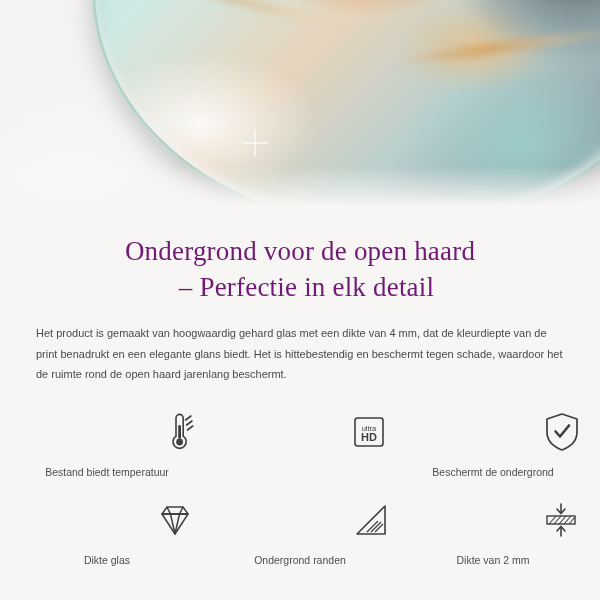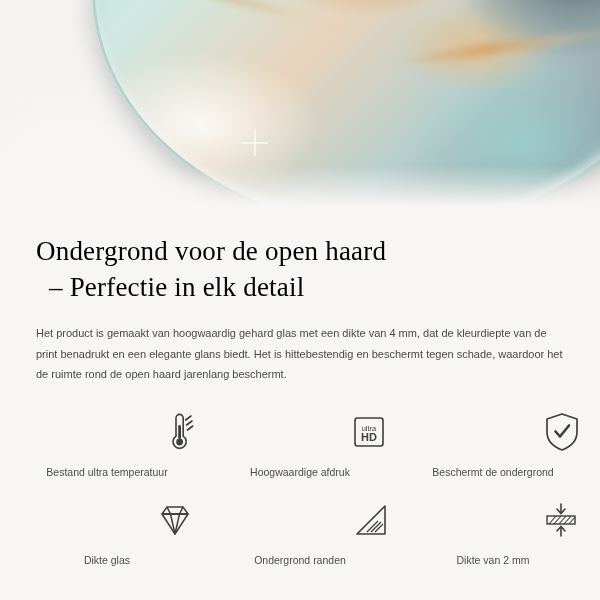--- a/index.html
+++ b/index.html
@@ -101,24 +101,25 @@
 
   
   .content {
     position: relative;
     padding: 22px 36px 0 36px;
   }
   .headline {
     font-family: "Liberation Serif", serif;
     font-size: 27px;
     line-height: 1.32;
-    color: #000000;
+    color: #701a75;
     font-weight: 400;
     margin: 0 0 18px 0;
     letter-spacing: .2px;
+    text-align: center;
   }
   .headline .l2 { display: block; margin-left: 13px; }
   .body-copy {
     font-size: 11px;
     line-height: 1.85;
     color: #4a4a4a;
     margin: 0;
     max-width: 532px;
   }
 
@@ -188,32 +189,31 @@
             <g fill="none" stroke="#3f3f3f" stroke-width="1.6" stroke-linecap="round">
               <path d="M14 7a3.6 3.6 0 0 1 7.2 0v18.2a6.6 6.6 0 1 1-7.2 0z"></path>
               <line x1="23.6" y1="9" x2="29" y2="5"></line>
               <line x1="24.6" y1="14" x2="30" y2="10"></line>
               <line x1="25.4" y1="19" x2="30.8" y2="15"></line>
             </g>
             <circle cx="17.6" cy="31" r="3.4" fill="#3f3f3f"></circle>
             <rect x="16.2" y="14" width="2.8" height="14" rx="1.4" fill="#3f3f3f"></rect>
           </svg>
         </div>
-        <div class="feature-label">Bestand ultra temperatuur</div>
+        <div class="feature-label">Bestand biedt temperatuur</div>
       </div>
 
       <div class="feature">
         <div class="feature-icon">
           <svg width="40" height="40" viewBox="0 0 40 40">
             <rect x="6" y="6" width="28" height="28" rx="2.5" fill="none" stroke="#3f3f3f" stroke-width="1.6"></rect>
             <text x="20" y="18.5" text-anchor="middle" font-family="Liberation Sans, sans-serif" font-size="7.5" fill="#3f3f3f">ultra</text>
             <text x="20" y="29" text-anchor="middle" font-family="Liberation Sans, sans-serif" font-size="11" font-weight="bold" fill="#3f3f3f">HD</text>
           </svg>
         </div>
-        <div class="feature-label">Hoogwaardige afdruk</div>
       </div>
 
       <div class="feature">
         <div class="feature-icon">
           <svg width="40" height="44" viewBox="0 0 40 44">
             <path d="M20 4 L35 9 V22 C35 31 28 37 20 40 C12 37 5 31 5 22 V9 Z" fill="none" stroke="#3f3f3f" stroke-width="1.7" stroke-linejoin="round"></path>
             <path d="M13.5 21.5 L18 26.5 L27 15.5" fill="none" stroke="#3f3f3f" stroke-width="2.6" stroke-linecap="round" stroke-linejoin="round"></path>
           </svg>
         </div>
         <div class="feature-label">Beschermt de ondergrond</div>

